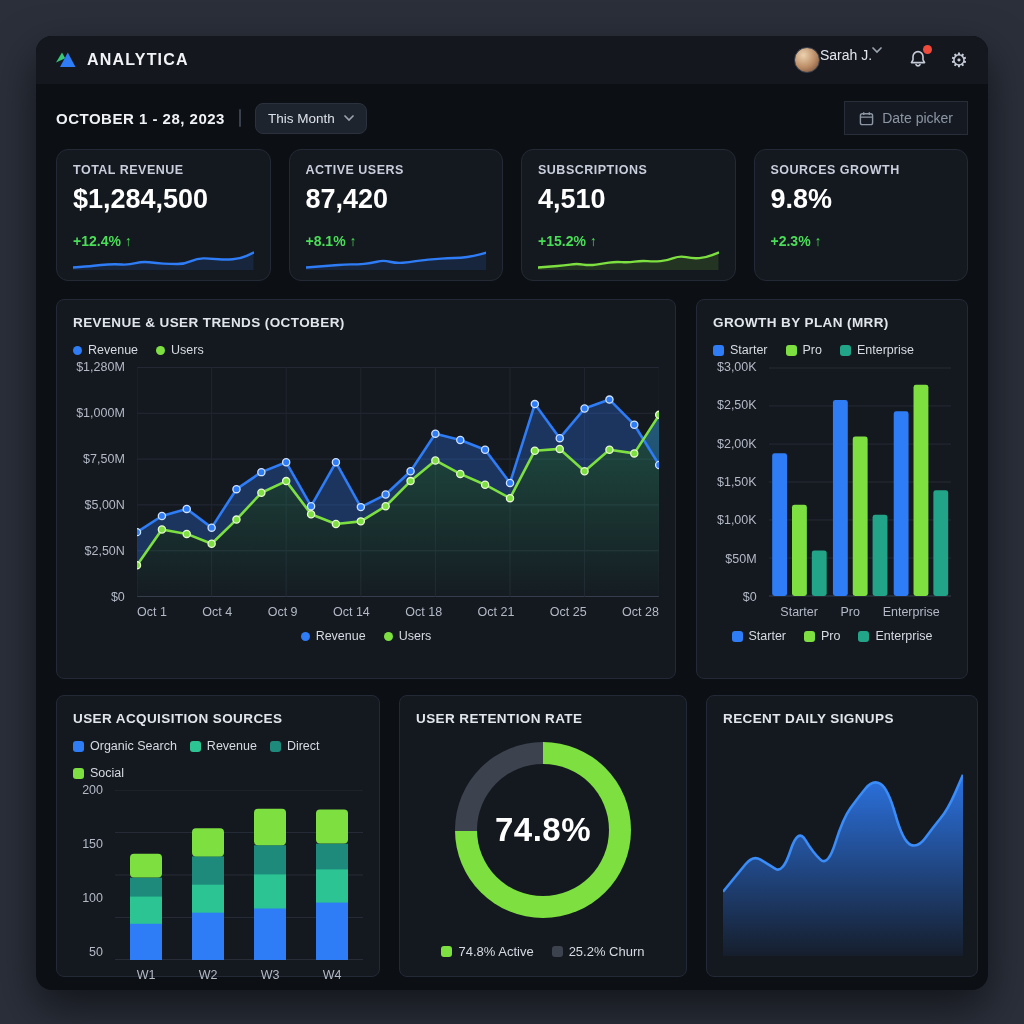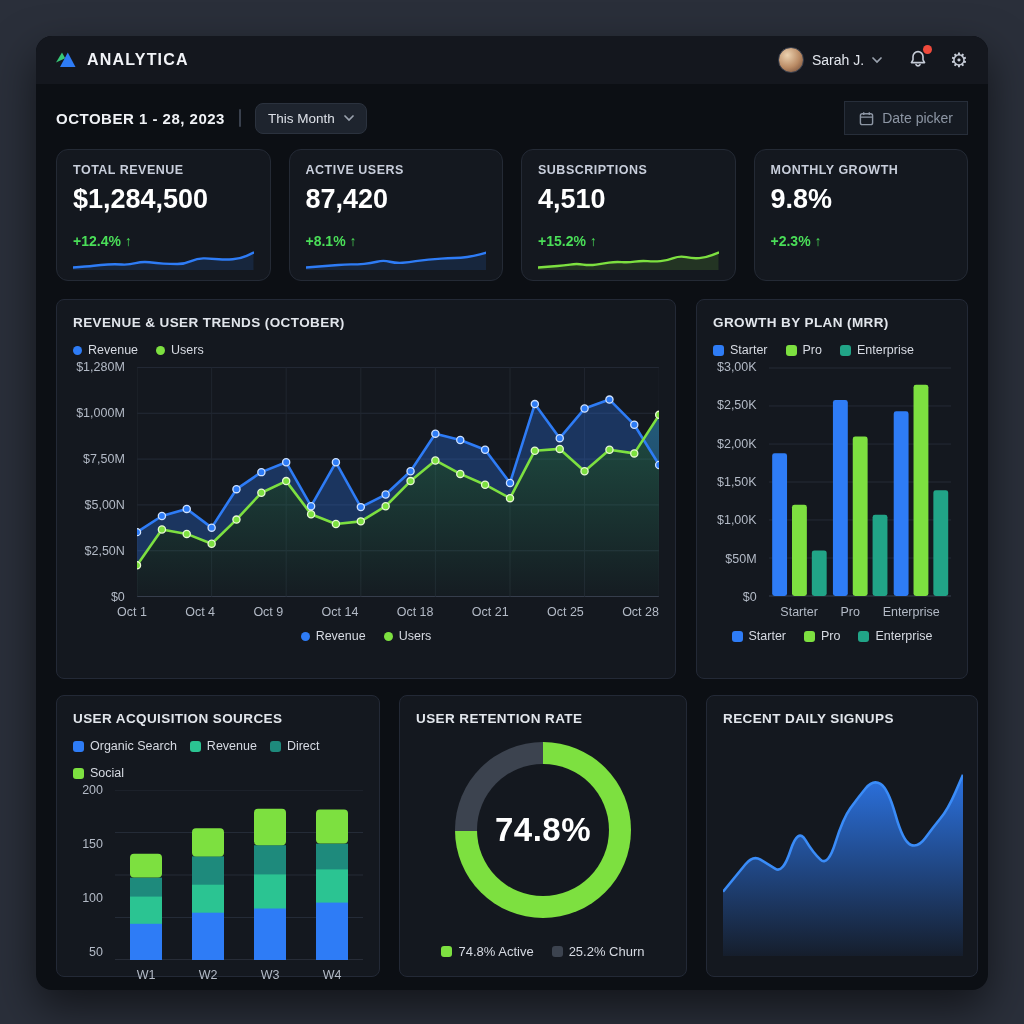--- a/index.html
+++ b/index.html
@@ -16,21 +16,21 @@
     box-shadow:0 18px 44px rgba(0,0,0,.55);
   }
   
   header {
     height:48px; display:flex; align-items:center; justify-content:space-between;
     padding:0 18px; background:#14171e;
   }
   .brand { display:flex; align-items:center; gap:9px; }
   .brand b { font-size:16px; letter-spacing:1.2px; color:#f2f4f8; }
   .header-right { display:flex; align-items:center; gap:18px; }
-  .user { display:flex; align-items:center; gap:8px; background:none; border:none;
+  .user { display:flex; gap:0; background:none; border:none;
           color:#e3e7ee; font-size:14px; font-family:inherit; cursor:pointer; }
   .avatar { width:26px; height:26px; border-radius:50%;
     background:radial-gradient(circle at 35% 30%, #ecd2b0, #b98a64 55%, #6e4a38 95%);
     border:1px solid #3a4150; }
   .iconbtn { position:relative; background:none; border:none; color:#c6ccd7; padding:2px; cursor:pointer; }
   .notif-dot { position:absolute; top:-2px; right:-2px; width:9px; height:9px; border-radius:50%; }
   .gear { font-size:20px; line-height:1; color:#c6ccd7; }
   
   .toolbar { display:flex; align-items:center; gap:14px; padding:17px 20px 14px; }
   .daterange { font-weight:bold; font-size:15px; letter-spacing:.5px; color:#f0f2f6; }
@@ -65,21 +65,21 @@
   .sw.sq { width:11px; height:11px; border-radius:3px; }
   .plotwrap { display:flex; gap:8px; }
   .ylabels { display:flex; flex-direction:column; justify-content:space-between;
     align-items:flex-end; font-size:12.5px; color:#b3bac6; line-height:14px;
     margin-top:-7px; margin-bottom:-7px; padding-right:4px; }
   .ylabels.h230 { height:244px; width:56px; }
   .ylabels.h230b { height:244px; width:48px; }
   .ylabels.h170 { height:184px; width:34px;gap:40px; }
   .xlabels { display:flex; justify-content:space-between; font-size:12.5px;
     color:#b3bac6; margin-top:8px; }
-  .xlabels.indent60 { margin-left:44px; }
+  .xlabels.indent60 { margin-left:64px; }
   .xlabels.groups { margin-left:56px; justify-content:space-around; }
   .xlabels.groups span, .xlabels.stacked span { text-align:center; }
   .xlabels.stacked { margin-left:42px; justify-content:space-around; }
   .plot { display:block; }
   
   .donutwrap { height:200px; display:flex; align-items:center; justify-content:center; margin-top:4px; }
   .donut { width:176px; height:176px; border-radius:50%; position:relative; }
   .donut .hole { position:absolute; inset:22px; background:#14181f; border-radius:50%;
     display:flex; align-items:center; justify-content:center; }
   .center-label { font-size:33px; font-weight:bold; color:#ffffff; letter-spacing:.5px; }
@@ -161,21 +161,21 @@
     <article class="kpi">
       <span class="lbl">SUBSCRIPTIONS</span>
       <span class="val">4,510</span>
       <span class="delta" style="color: rgb(74, 222, 88);">+15.2% ↑</span>
       <svg class="spark" viewBox="0 0 176 34" preserveAspectRatio="none">
           <path d="M0,30 Q12.6,28.4 18.9,27.6 Q25.1,26.8 31.4,25.2 Q37.7,23.6 44,25.2 Q50.3,26.8 56.6,25.2 Q62.9,23.6 69.2,22 Q75.4,20.4 81.7,21.2 Q88,22 94.3,20.4 Q100.6,18.8 106.9,19.6 Q113.1,20.4 119.4,19.6 Q125.7,18.8 132,14.8 Q138.3,10.8 144.6,13.2 Q150.9,15.6 157.2,14.8 Q163.4,14 169.7,10 L176,6 L176,34 L0,34 Z" fill="#7DE040" fill-opacity="0.14"></path>
           <path d="M0,30 Q12.6,28.4 18.9,27.6 Q25.1,26.8 31.4,25.2 Q37.7,23.6 44,25.2 Q50.3,26.8 56.6,25.2 Q62.9,23.6 69.2,22 Q75.4,20.4 81.7,21.2 Q88,22 94.3,20.4 Q100.6,18.8 106.9,19.6 Q113.1,20.4 119.4,19.6 Q125.7,18.8 132,14.8 Q138.3,10.8 144.6,13.2 Q150.9,15.6 157.2,14.8 Q163.4,14 169.7,10 L176,6" fill="none" stroke="#7DE040" stroke-width="2.4" stroke-linecap="round" vector-effect="non-scaling-stroke"></path>
         </svg>
     </article>
     <article class="kpi">
-      <span class="lbl">MONTHLY GROWTH</span>
+      <span class="lbl">SOURCES GROWTH</span>
       <span class="val">9.8%</span>
       <span class="delta" style="color: rgb(74, 222, 88);">+2.3% ↑</span>
       <svg class="spark" viewBox="0 0 176 34" preserveAspectRatio="none"></svg>
     </article>
   </section>
 
   <section class="row-mid">
     <article class="card">
       <h3>REVENUE &amp; USER TRENDS (OCTOBER)</h3>
       <div class="legend">

